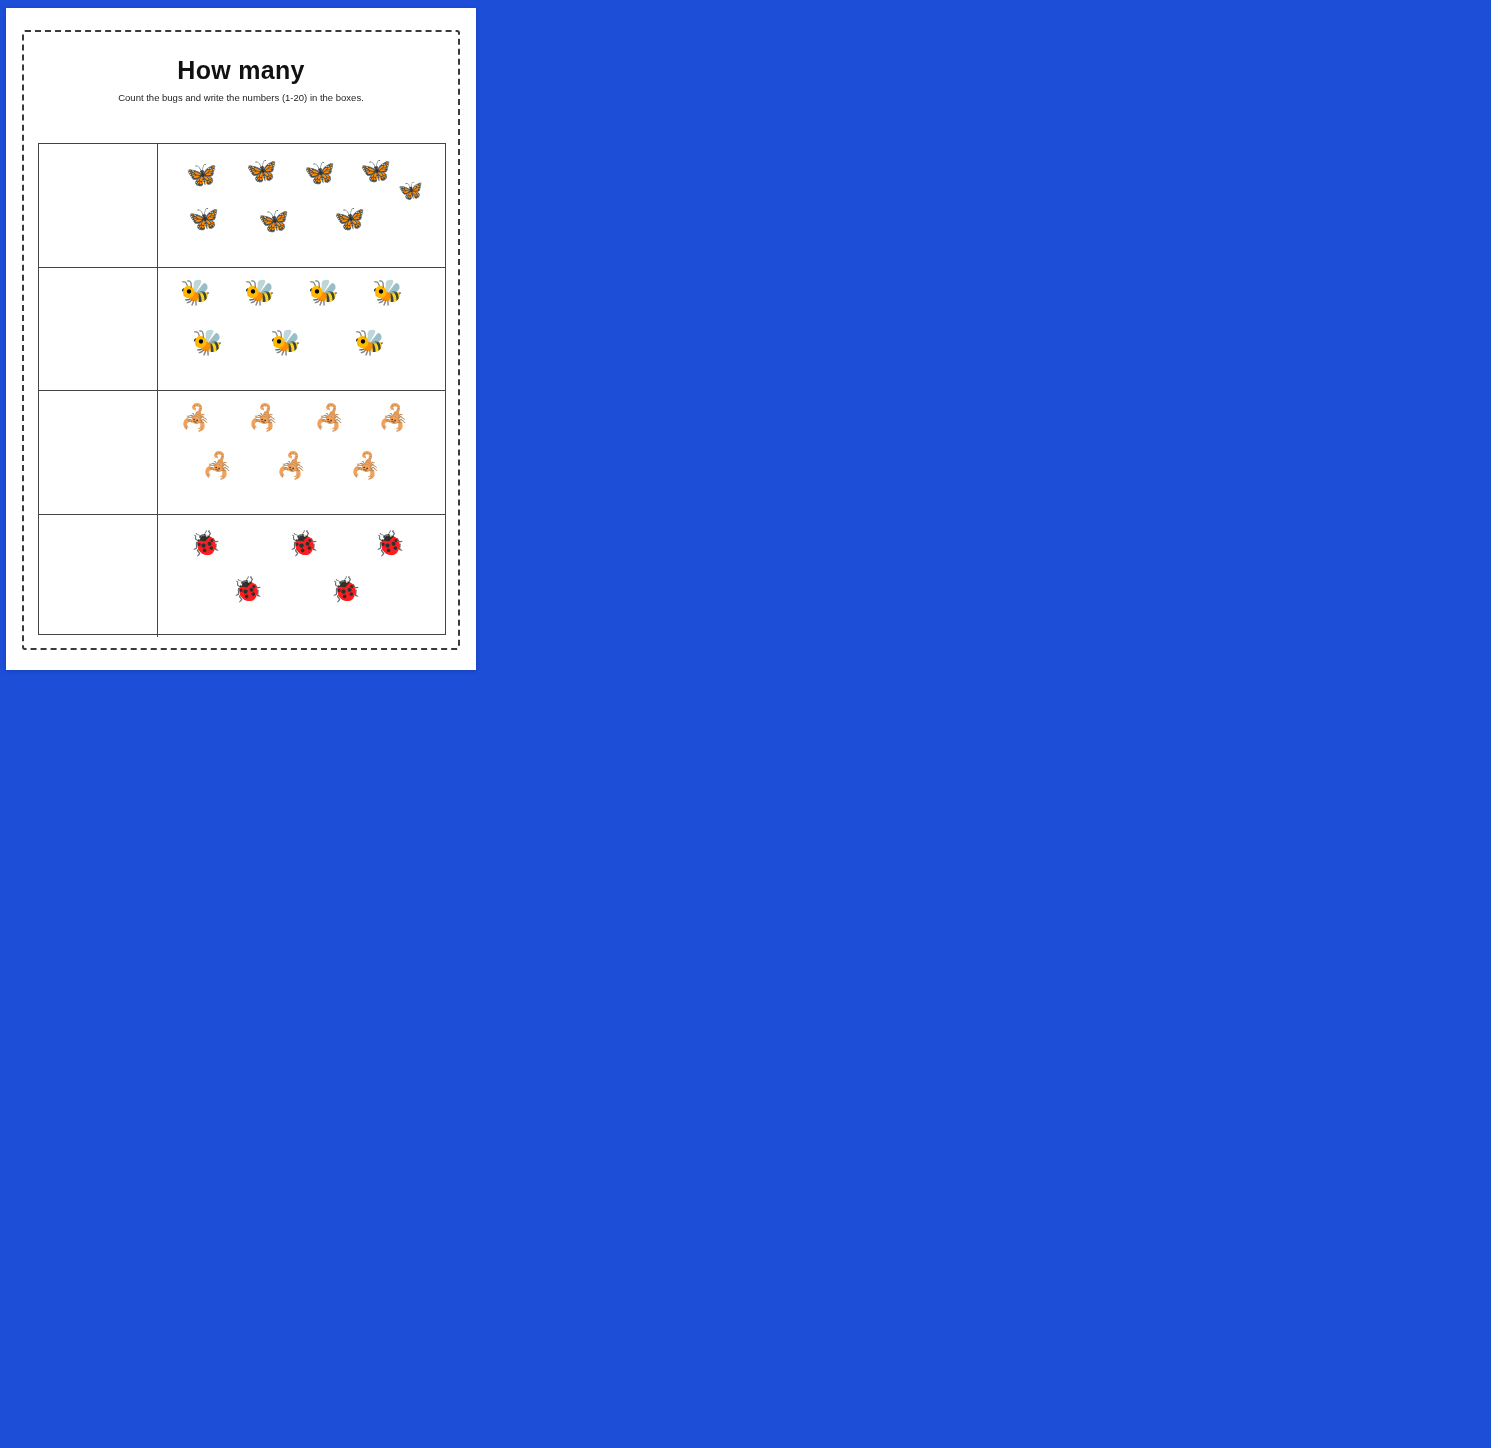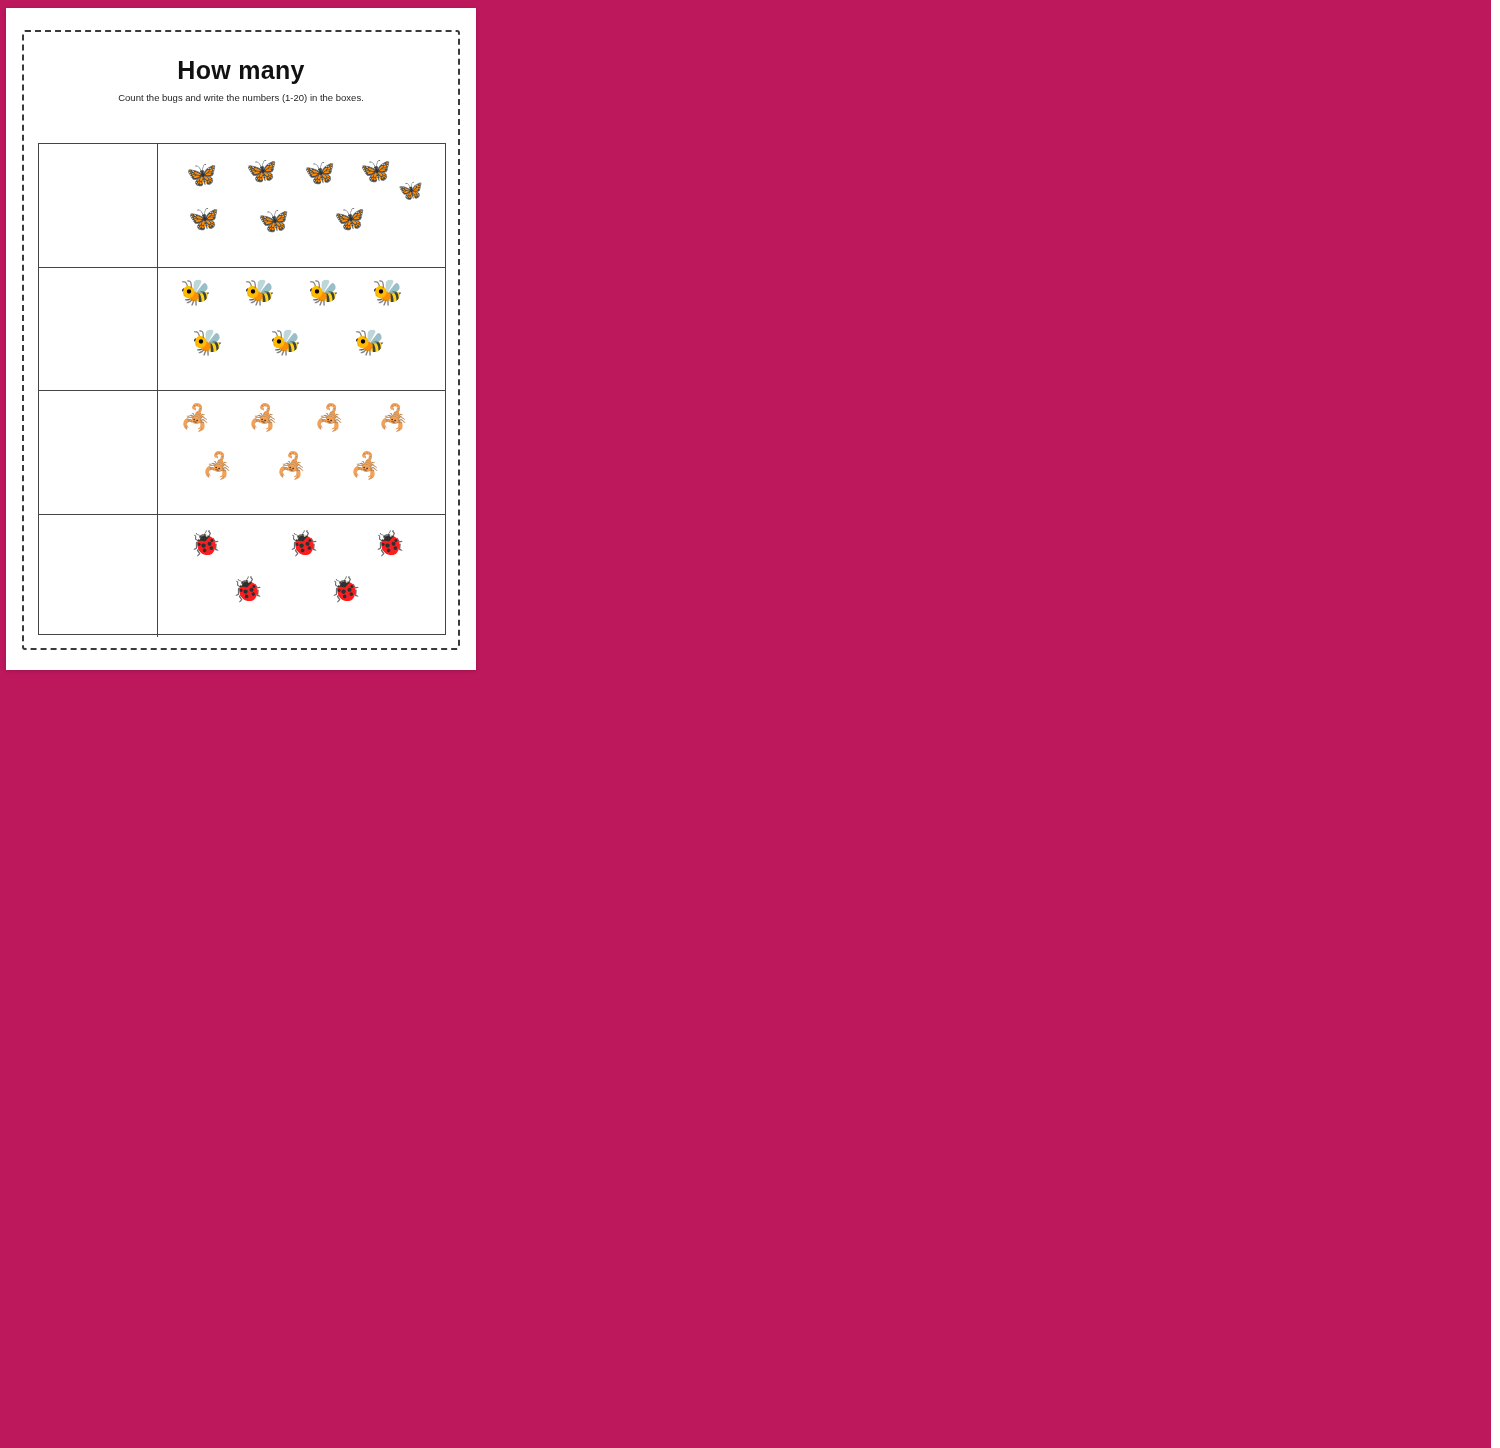--- a/index.html
+++ b/index.html
@@ -3,21 +3,21 @@
 <meta charset="utf-8">
 <style>
   html,body{margin:0;padding:0;background:#ffffff;}
   body{width:1500px;height:1448px;font-family:"Liberation Sans",sans-serif;overflow:hidden;}
   .grid{
     display:grid;
     grid-template-columns:497px 497px 497px;
     grid-template-rows:700px 748px;
     width:1500px;height:1448px;
   }
-  .sheet{position:relative;background:#be185d;}
+  .sheet{position:relative;background:#1d4ed8;}
   .page{position:absolute;background:#fff;box-shadow:0 1px 4px rgba(0,0,0,.18);}
   .dash{position:absolute;border:2px dashed #3a3a3a;border-radius:3px;}
 
   
   .ttl{text-align:center;font-weight:bold;}
   .sub{text-align:center;}
 
   
   #p1{left:6px;top:8px;width:470px;height:662px;}
   #p1 .dash{left:16px;top:22px;right:16px;bottom:20px;}

